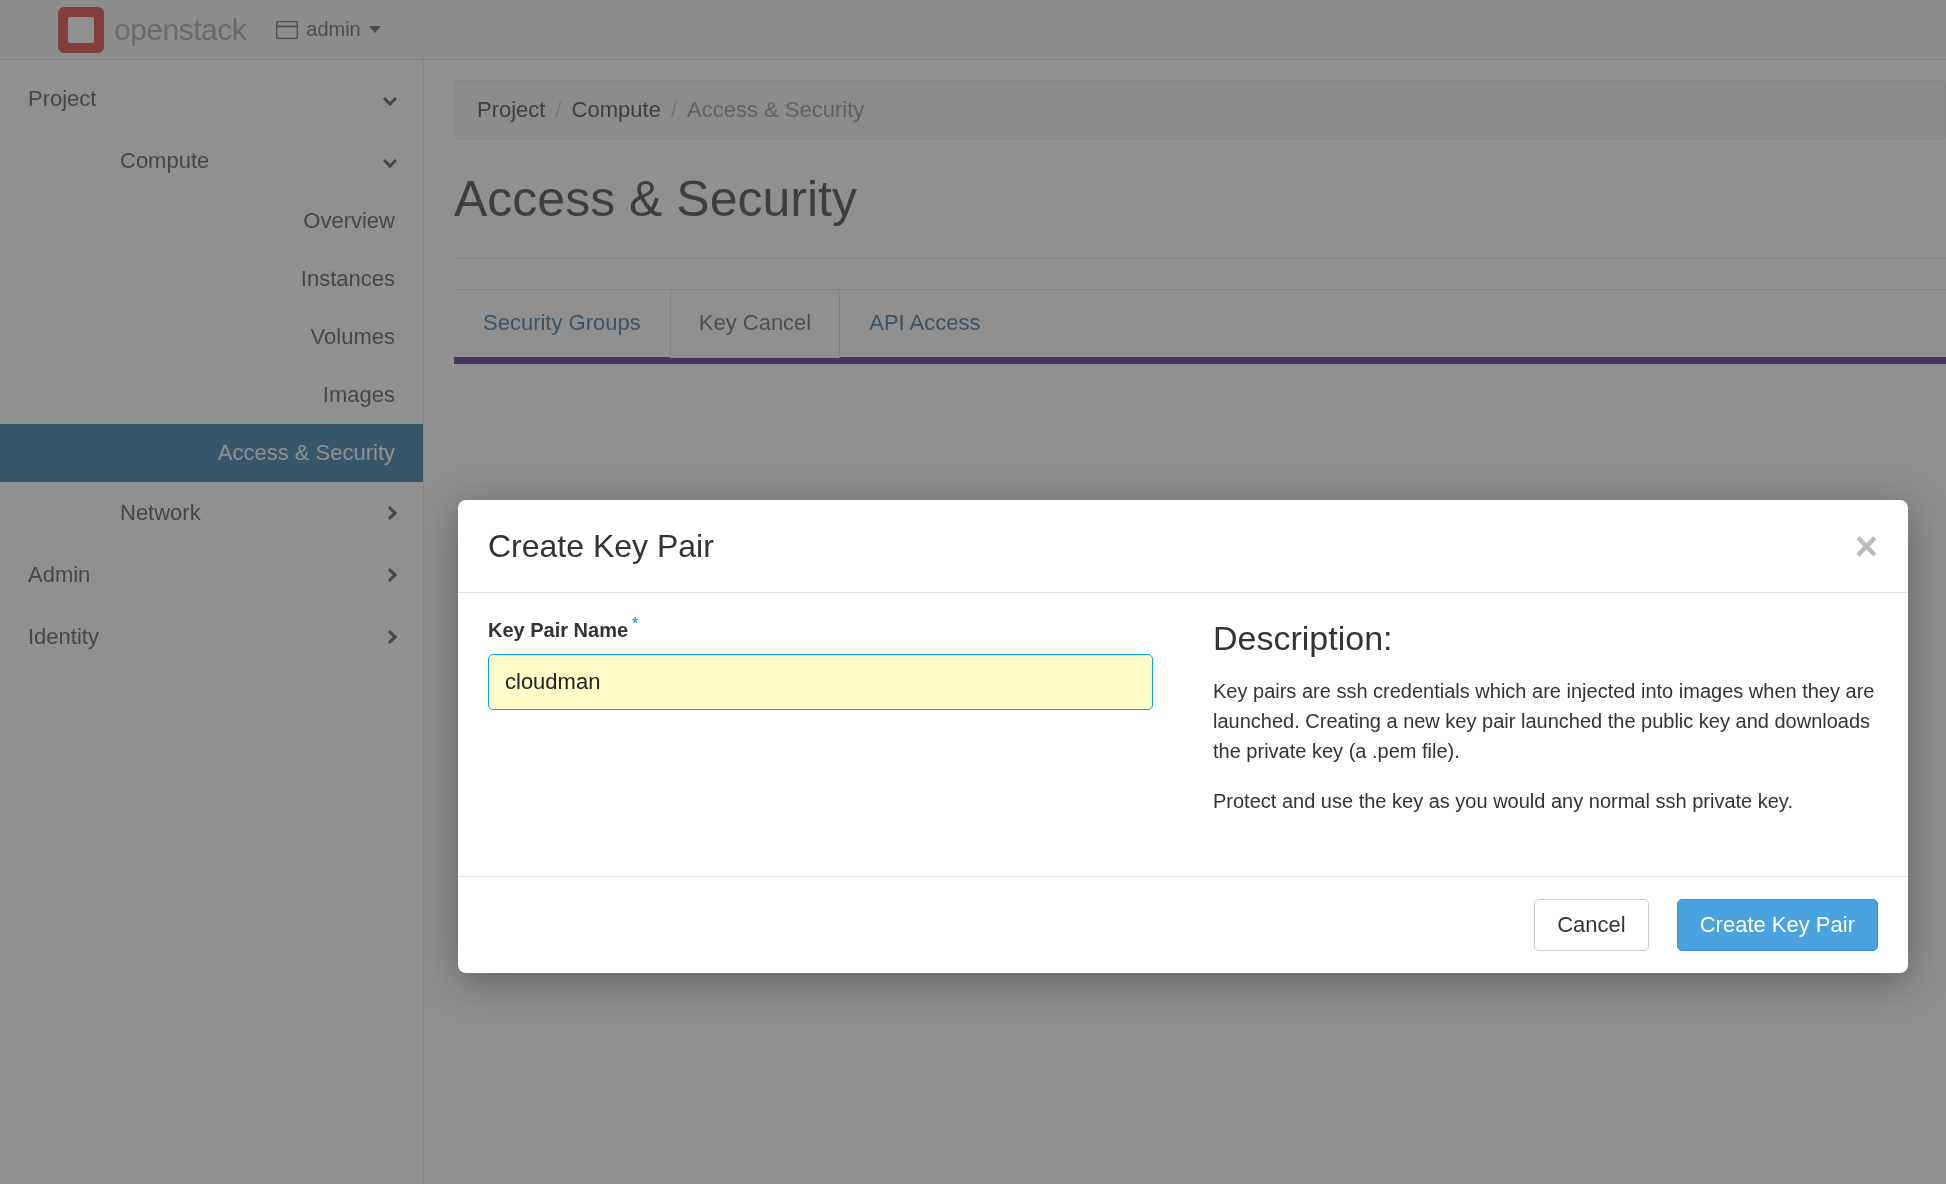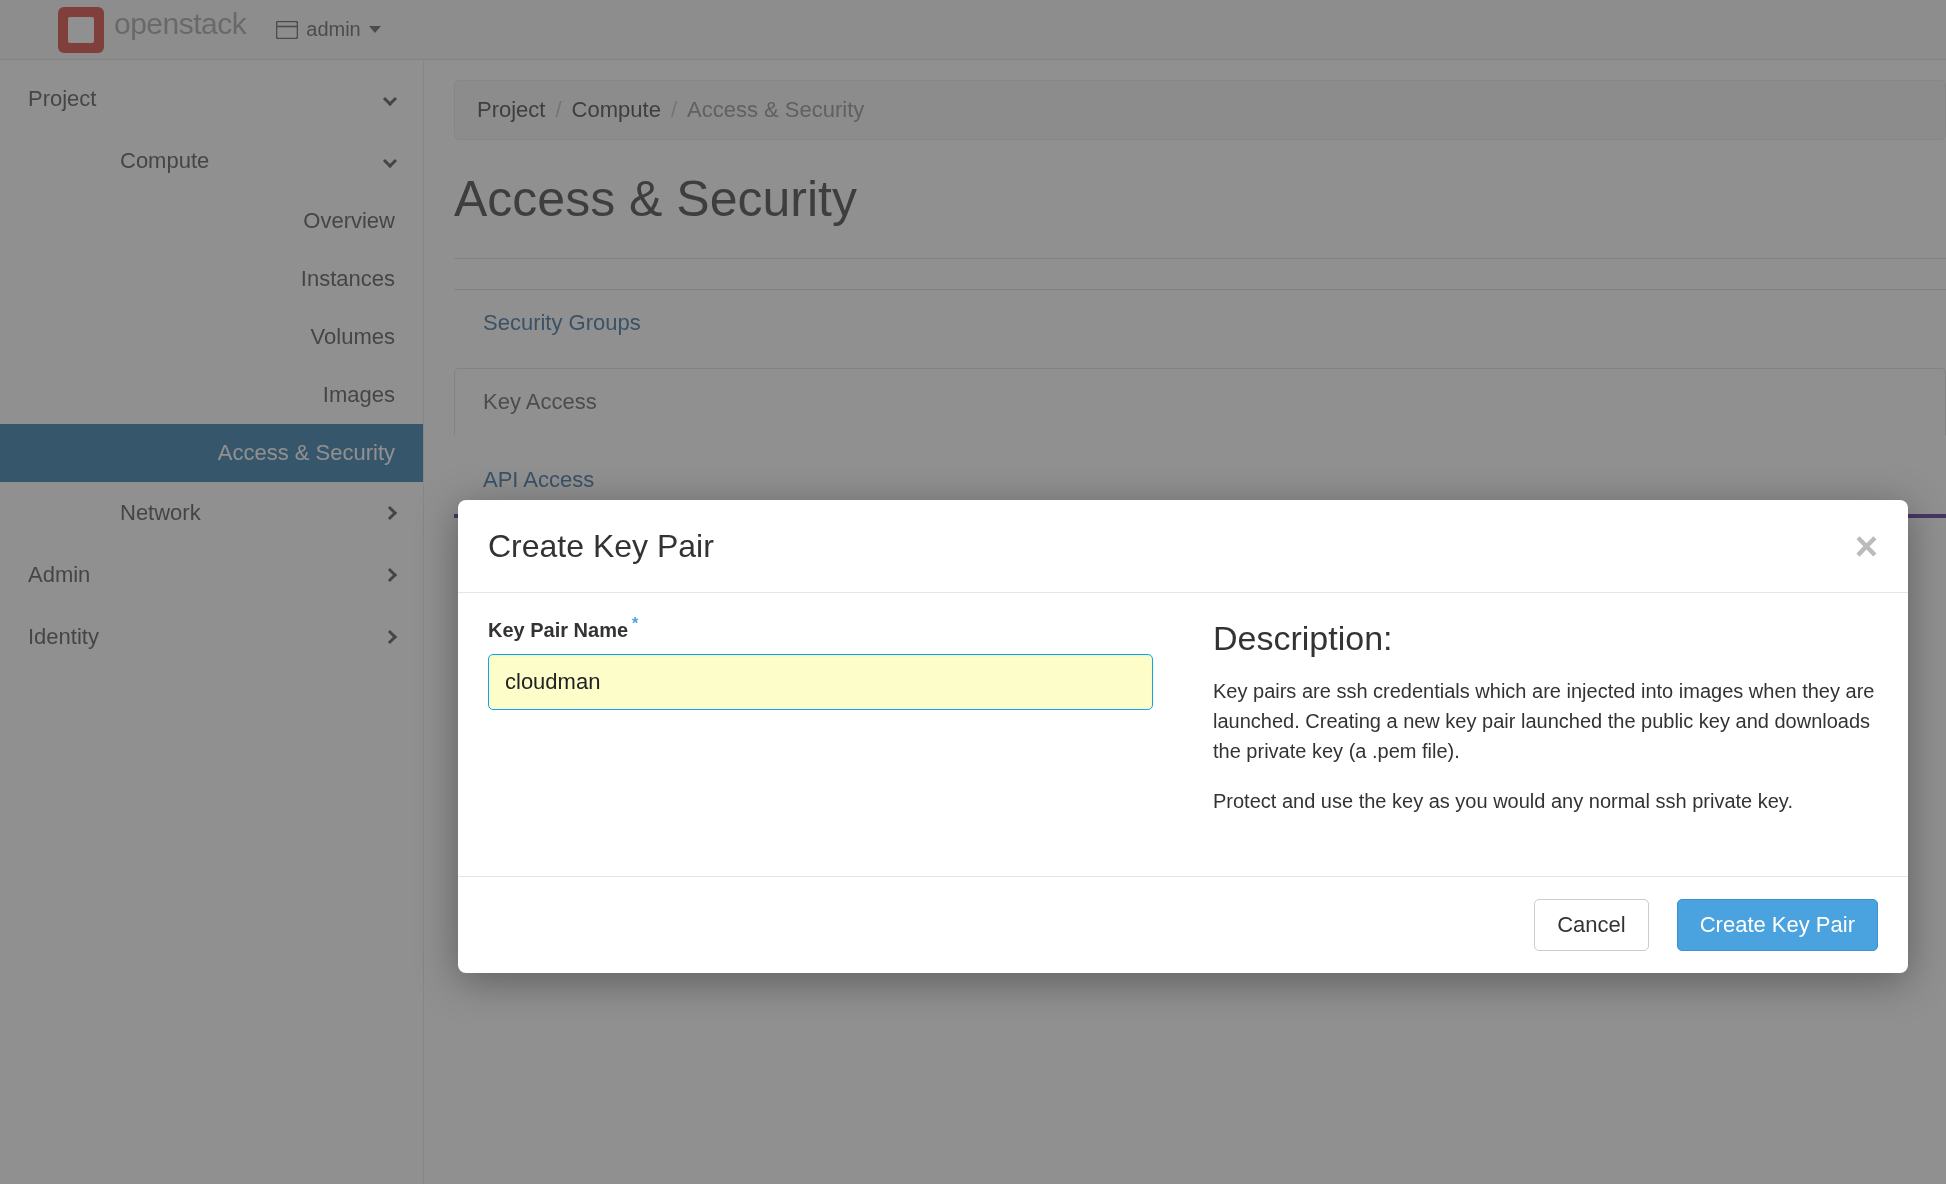--- a/index.html
+++ b/index.html
@@ -18,20 +18,21 @@
       height: 60px;
       border-bottom: 1px solid #ddd;
       display: flex;
       align-items: center;
       padding: 0 18px;
       gap: 30px;
       background: #f8f8f8;
     }
     .brand {
       display: flex;
+      align-items: center;
       gap: 10px;
       padding-left: 40px;
     }
     .brand-logo {
       width: 46px;
       height: 46px;
       background: #d7362a;
       border-radius: 6px;
       position: relative;
     }
@@ -116,24 +117,23 @@
     .page-title {
       font-size: 50px;
       font-weight: 500;
       color: #333;
       margin: 30px 0 30px;
       border-bottom: 1px solid #ddd;
       padding-bottom: 30px;
     }
     .tabs {
       display: flex;
-      gap: 12px;
+      gap: 0;
       border-top: 1px solid #ddd;
-      border-bottom: 4px solid #4c1d95;
-      flex-direction: column;
+      border-bottom: 7px solid #4c1d95;
     }
     .tab {
       padding: 20px 28px;
       font-size: 22px;
       color: #2a6496;
       cursor: pointer;
       border: 1px solid transparent;
       margin-top: -1px;
     }
     .tab.active {
@@ -273,21 +273,21 @@
     <div class="breadcrumb">
       <a>Project</a>
       <span class="sep">/</span>
       <a>Compute</a>
       <span class="sep">/</span>
       <span class="cur">Access &amp; Security</span>
     </div>
     <h1 class="page-title">Access &amp; Security</h1>
     <div class="tabs">
       <div class="tab">Security Groups</div>
-      <div class="tab active">Key Access</div>
+      <div class="tab active">Key Cancel</div>
       <div class="tab">API Access</div>
     </div>
   </div>
 </div>
 
 <div class="overlay"></div>
 
 <div class="modal">
   <div class="modal-header">
     <div class="modal-title">Create Key Pair</div>

